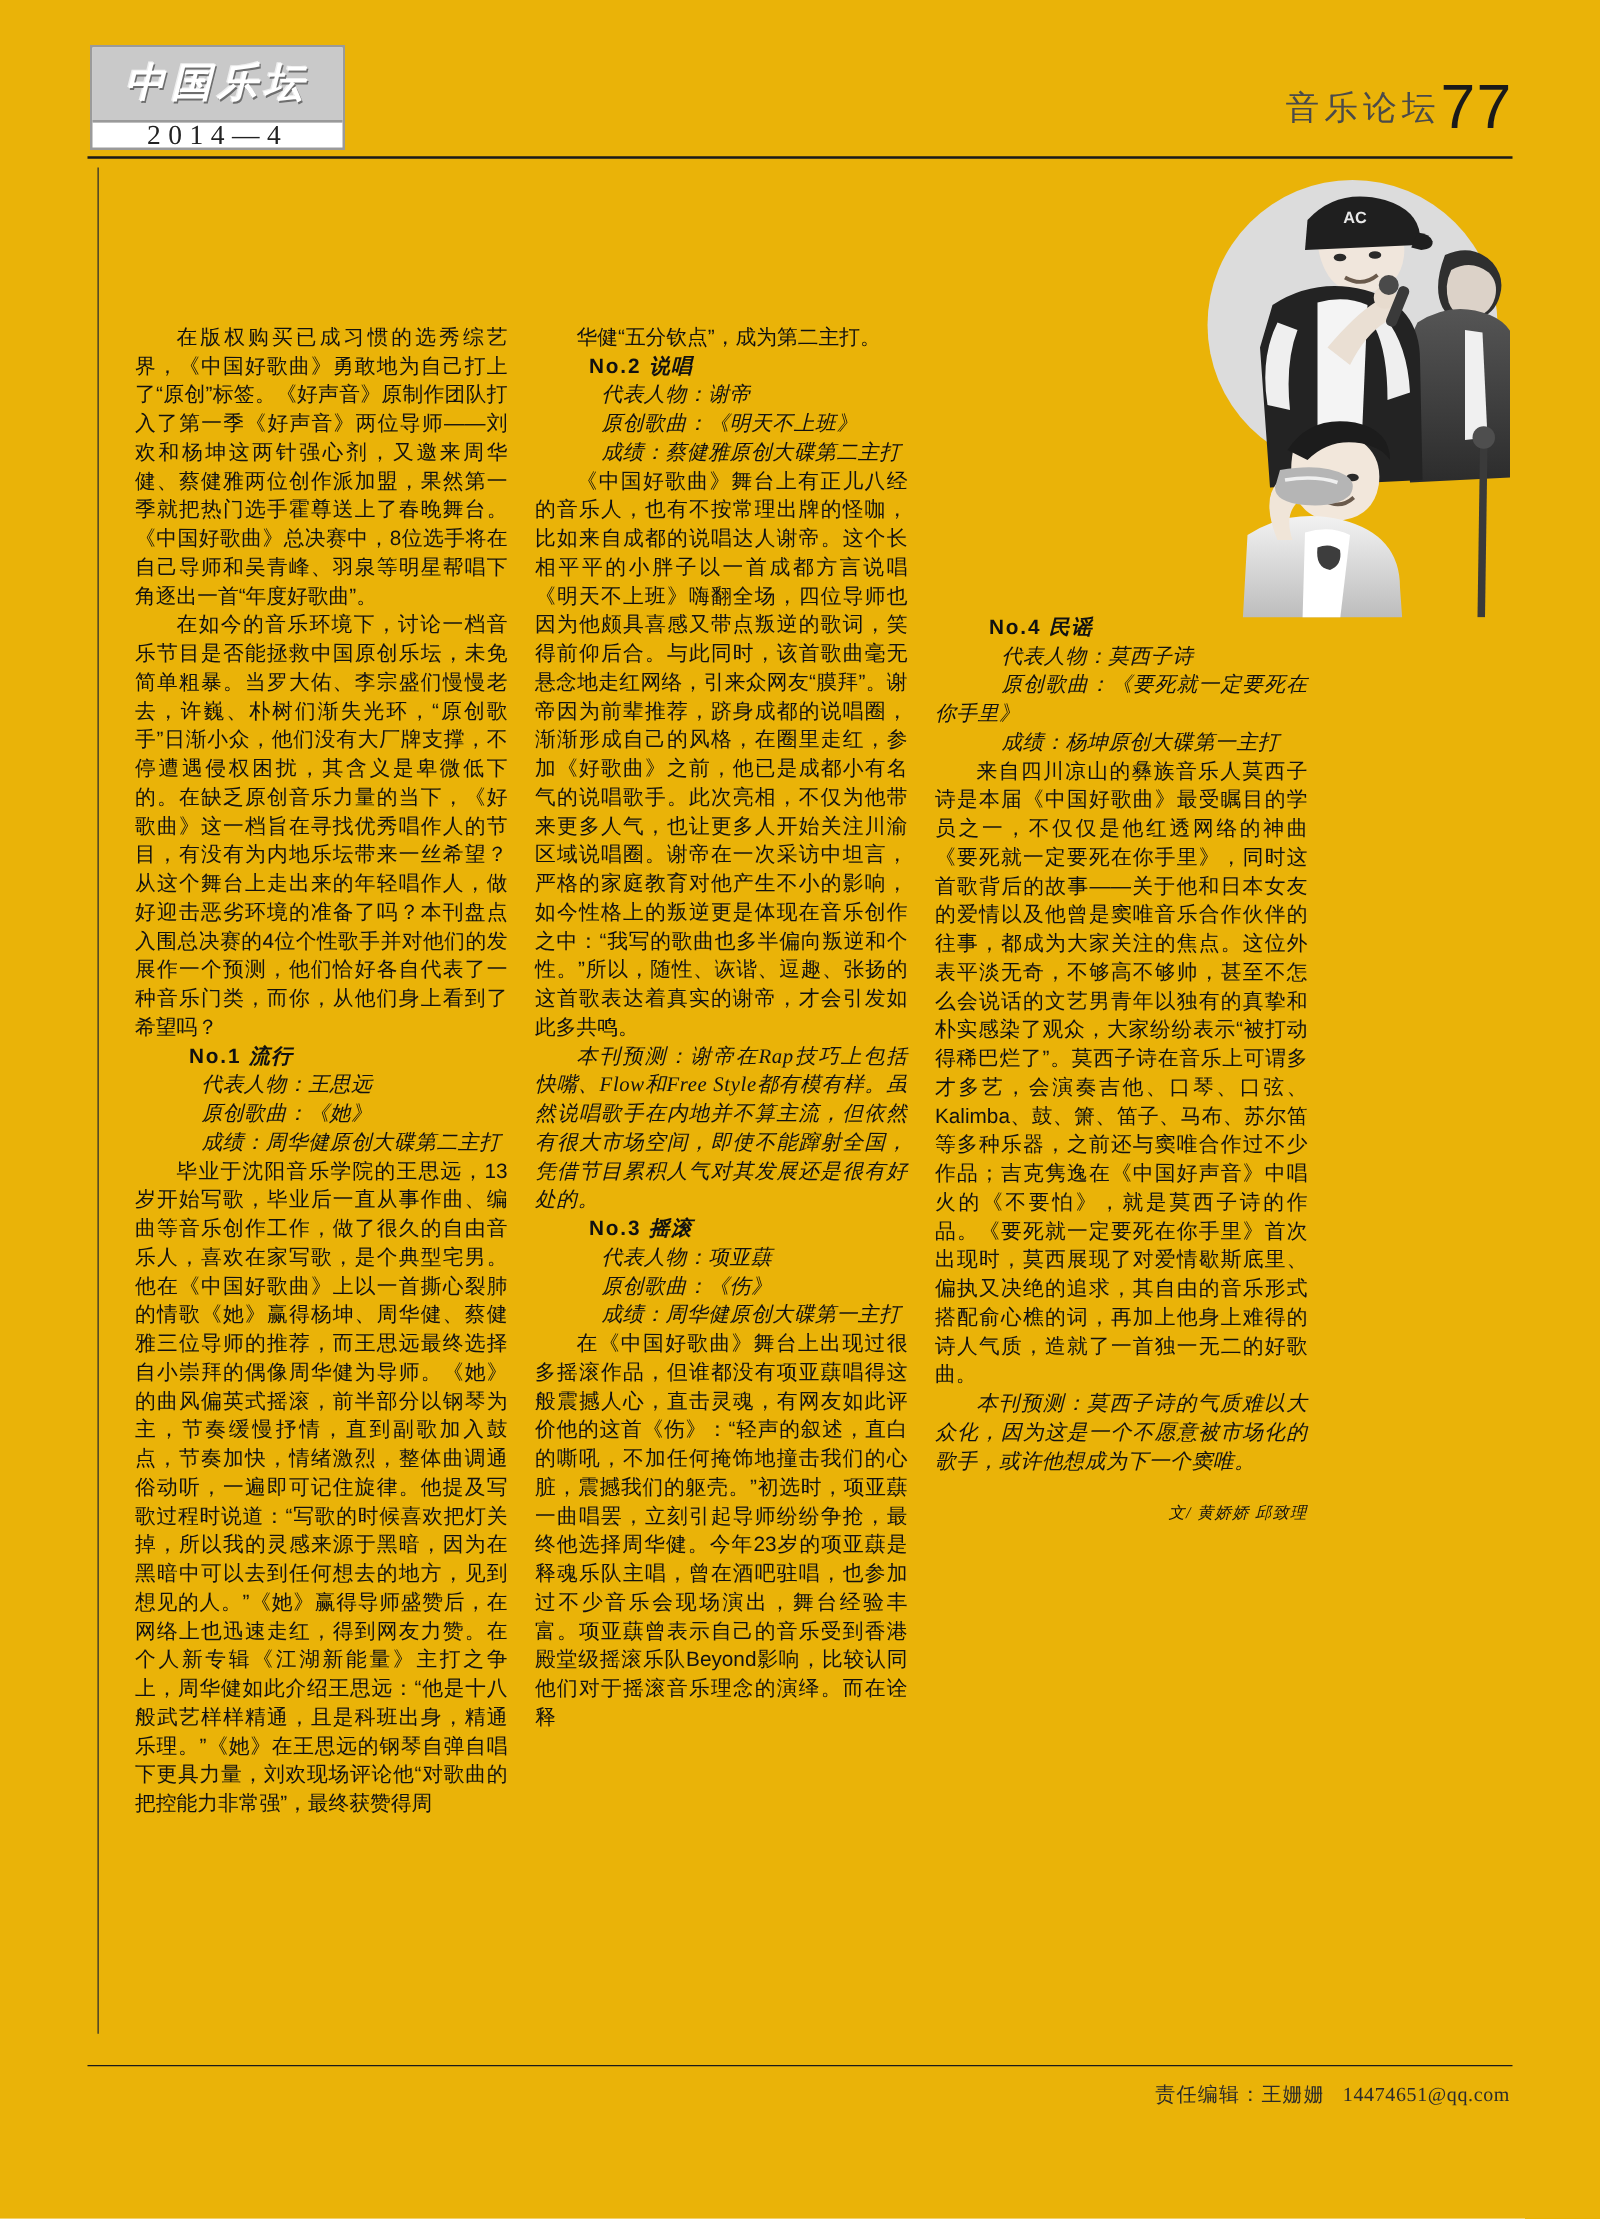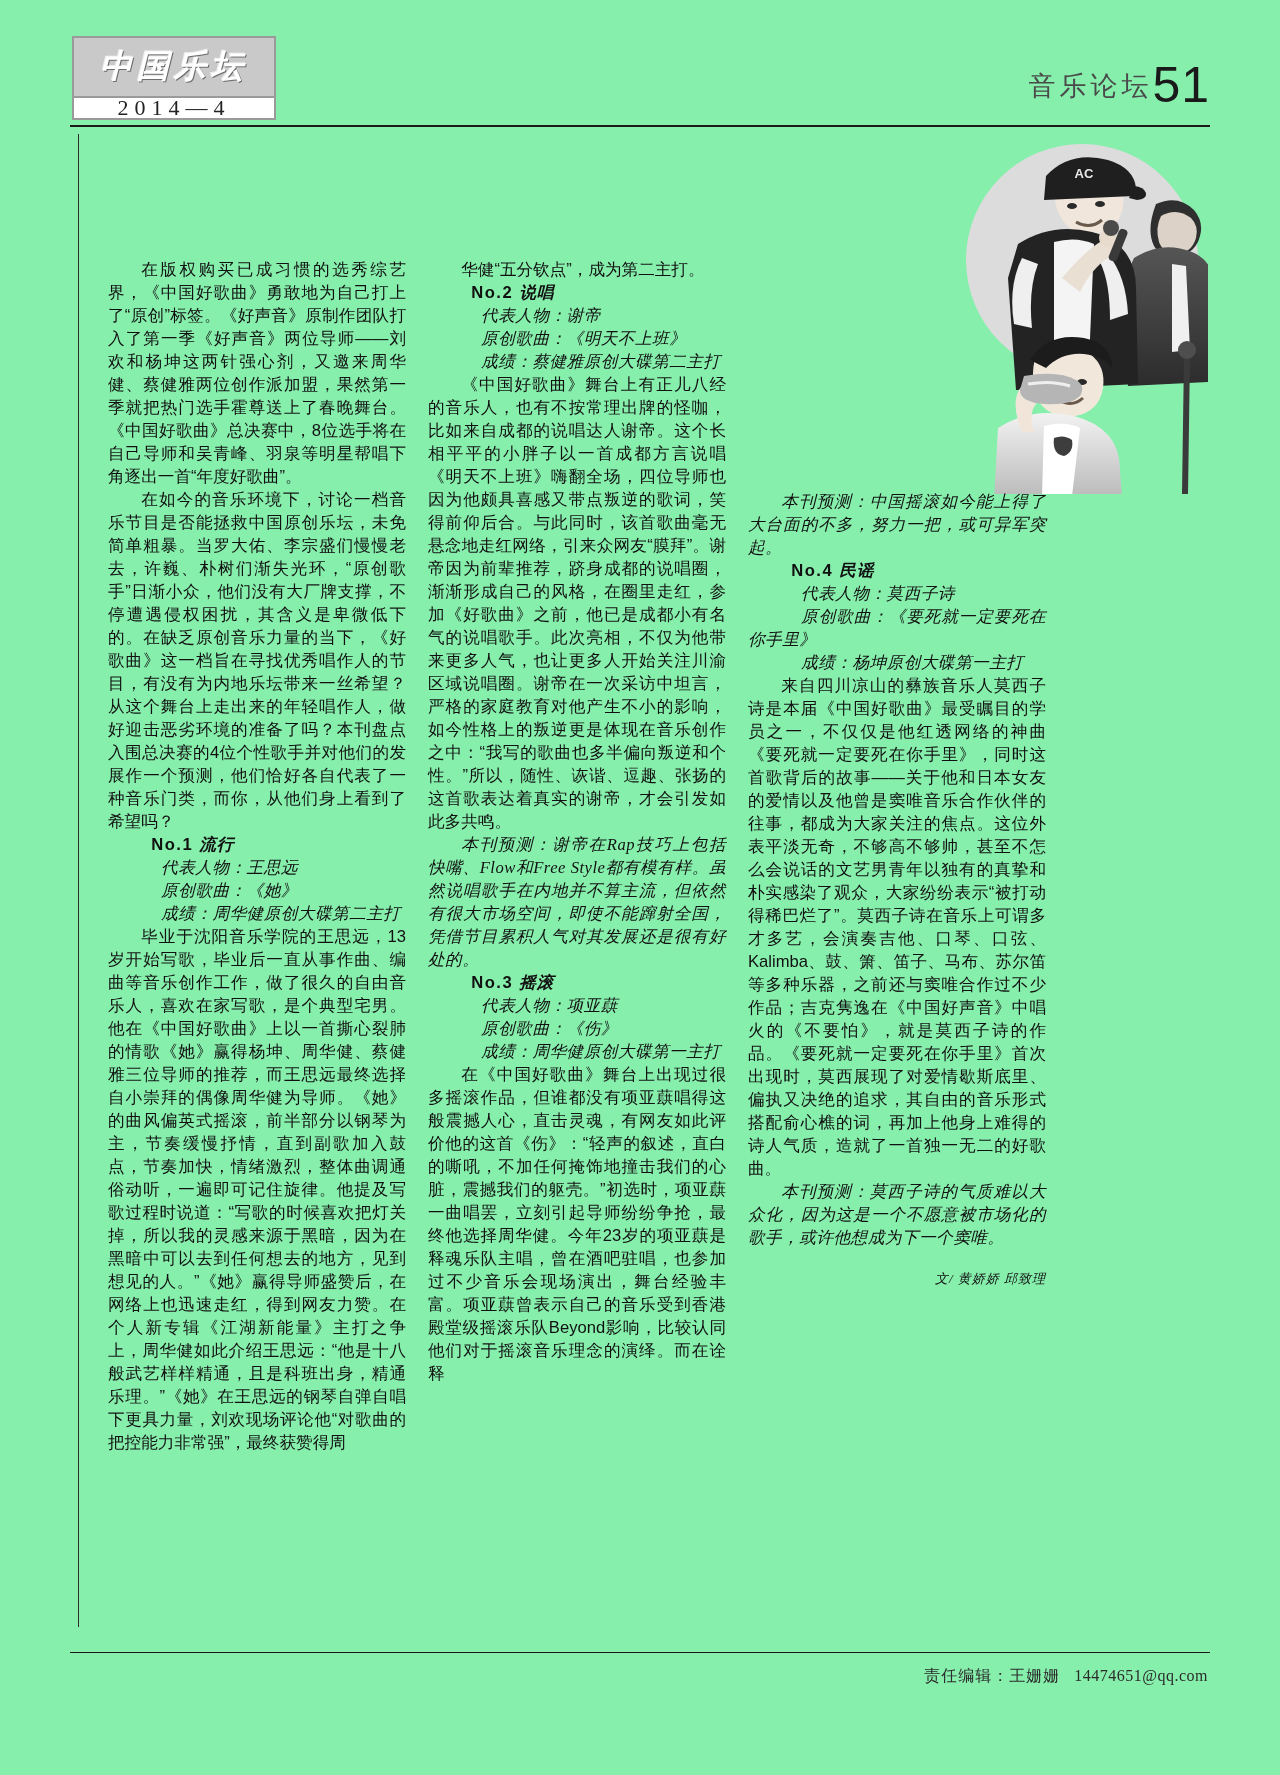--- a/index.html
+++ b/index.html
@@ -4,21 +4,21 @@
 <style>
   html, body {
     margin: 0;
     padding: 0;
     background: #ffffff;
   }
   .page {
     position: relative;
     width: 1280px;
     height: 1775px;
-    background: #86efac;
+    background: #eab308;
     overflow: hidden;
     font-family: "Liberation Serif", "DejaVu Serif", serif;
     color: #111;
   }
 
   
   .masthead {
     position: absolute;
     left: 72px;
     top: 36px;
@@ -215,21 +215,21 @@
 
 <div class="page">
 
   <div class="masthead">
     <div class="masthead-logo">中国乐坛</div>
     <div class="masthead-year">2014—4</div>
   </div>
 
   <div class="header-right">
     <div class="header-section">音乐论坛</div>
-    <div class="header-pageno">51</div>
+    <div class="header-pageno">77</div>
   </div>
   <div class="header-rule"></div>
   <div class="left-rule"></div>
 
   <div class="photo-wrap">
     <div class="photo-circle"></div>
     <svg class="photo-svg" width="250" height="362" viewBox="0 0 250 362">
       <defs>
         <linearGradient id="gjk" x1="0" y1="0" x2="0" y2="1">
           <stop offset="0" stop-color="#f2f2f2"></stop>
@@ -314,21 +314,20 @@
       <p class="meta">成绩：蔡健雅原创大碟第二主打</p>
       <p>《中国好歌曲》舞台上有正儿八经的音乐人，也有不按常理出牌的怪咖，比如来自成都的说唱达人谢帝。这个长相平平的小胖子以一首成都方言说唱《明天不上班》嗨翻全场，四位导师也因为他颇具喜感又带点叛逆的歌词，笑得前仰后合。与此同时，该首歌曲毫无悬念地走红网络，引来众网友“膜拜”。谢帝因为前辈推荐，跻身成都的说唱圈，渐渐形成自己的风格，在圈里走红，参加《好歌曲》之前，他已是成都小有名气的说唱歌手。此次亮相，不仅为他带来更多人气，也让更多人开始关注川渝区域说唱圈。谢帝在一次采访中坦言，严格的家庭教育对他产生不小的影响，如今性格上的叛逆更是体现在音乐创作之中：“我写的歌曲也多半偏向叛逆和个性。”所以，随性、诙谐、逗趣、张扬的这首歌表达着真实的谢帝，才会引发如此多共鸣。</p>
       <p class="kai">本刊预测：谢帝在Rap技巧上包括快嘴、Flow和Free Style都有模有样。虽然说唱歌手在内地并不算主流，但依然有很大市场空间，即使不能蹿射全国，凭借节目累积人气对其发展还是很有好处的。</p>
       <p class="sect"><span class="num">No.3 </span><span>摇滚</span></p>
       <p class="meta">代表人物：项亚蕻</p>
       <p class="meta">原创歌曲：《伤》</p>
       <p class="meta">成绩：周华健原创大碟第一主打</p>
       <p>在《中国好歌曲》舞台上出现过很多摇滚作品，但谁都没有项亚蕻唱得这般震撼人心，直击灵魂，有网友如此评价他的这首《伤》：“轻声的叙述，直白的嘶吼，不加任何掩饰地撞击我们的心脏，震撼我们的躯壳。”初选时，项亚蕻一曲唱罢，立刻引起导师纷纷争抢，最终他选择周华健。今年23岁的项亚蕻是释魂乐队主唱，曾在酒吧驻唱，也参加过不少音乐会现场演出，舞台经验丰富。项亚蕻曾表示自己的音乐受到香港殿堂级摇滚乐队Beyond影响，比较认同他们对于摇滚音乐理念的演绎。而在诠释</p>
     </div>
   <div class="col col3">
-      <p class="kai">本刊预测：中国摇滚如今能上得了大台面的不多，努力一把，或可异军突起。</p>
       <p class="sect"><span class="num">No.4 </span><span>民谣</span></p>
       <p class="meta">代表人物：莫西子诗</p>
       <p class="meta">原创歌曲：《要死就一定要死在你手里》</p>
       <p class="meta">成绩：杨坤原创大碟第一主打</p>
       <p>来自四川凉山的彝族音乐人莫西子诗是本届《中国好歌曲》最受瞩目的学员之一，不仅仅是他红透网络的神曲《要死就一定要死在你手里》，同时这首歌背后的故事——关于他和日本女友的爱情以及他曾是窦唯音乐合作伙伴的往事，都成为大家关注的焦点。这位外表平淡无奇，不够高不够帅，甚至不怎么会说话的文艺男青年以独有的真挚和朴实感染了观众，大家纷纷表示“被打动得稀巴烂了”。莫西子诗在音乐上可谓多才多艺，会演奏吉他、口琴、口弦、Kalimba、鼓、箫、笛子、马布、苏尔笛等多种乐器，之前还与窦唯合作过不少作品；吉克隽逸在《中国好声音》中唱火的《不要怕》，就是莫西子诗的作品。《要死就一定要死在你手里》首次出现时，莫西展现了对爱情歇斯底里、偏执又决绝的追求，其自由的音乐形式搭配俞心樵的词，再加上他身上难得的诗人气质，造就了一首独一无二的好歌曲。</p>
       <p class="kai">本刊预测：莫西子诗的气质难以大众化，因为这是一个不愿意被市场化的歌手，或许他想成为下一个窦唯。</p>
       <p class="byline">文/ 黄娇娇 邱致理</p>
     </div>
 
   <div class="footer-rule"></div>

